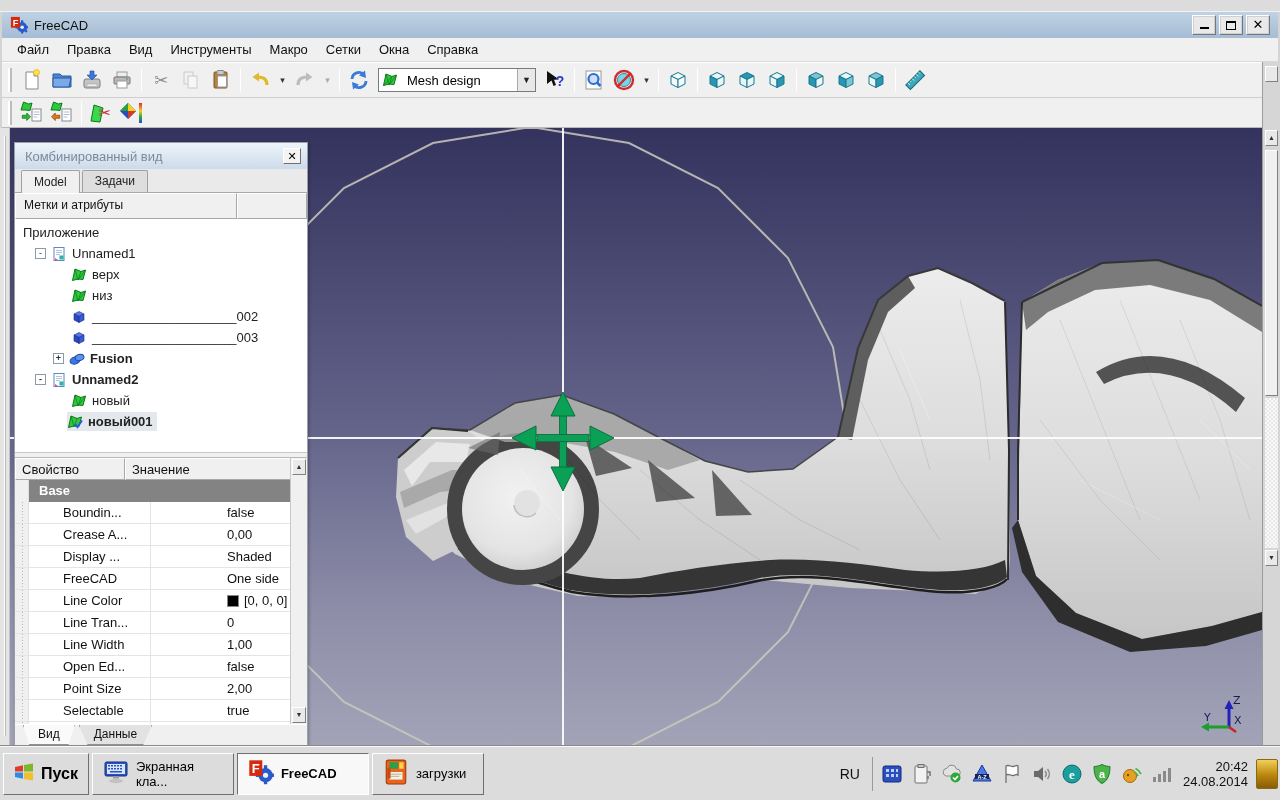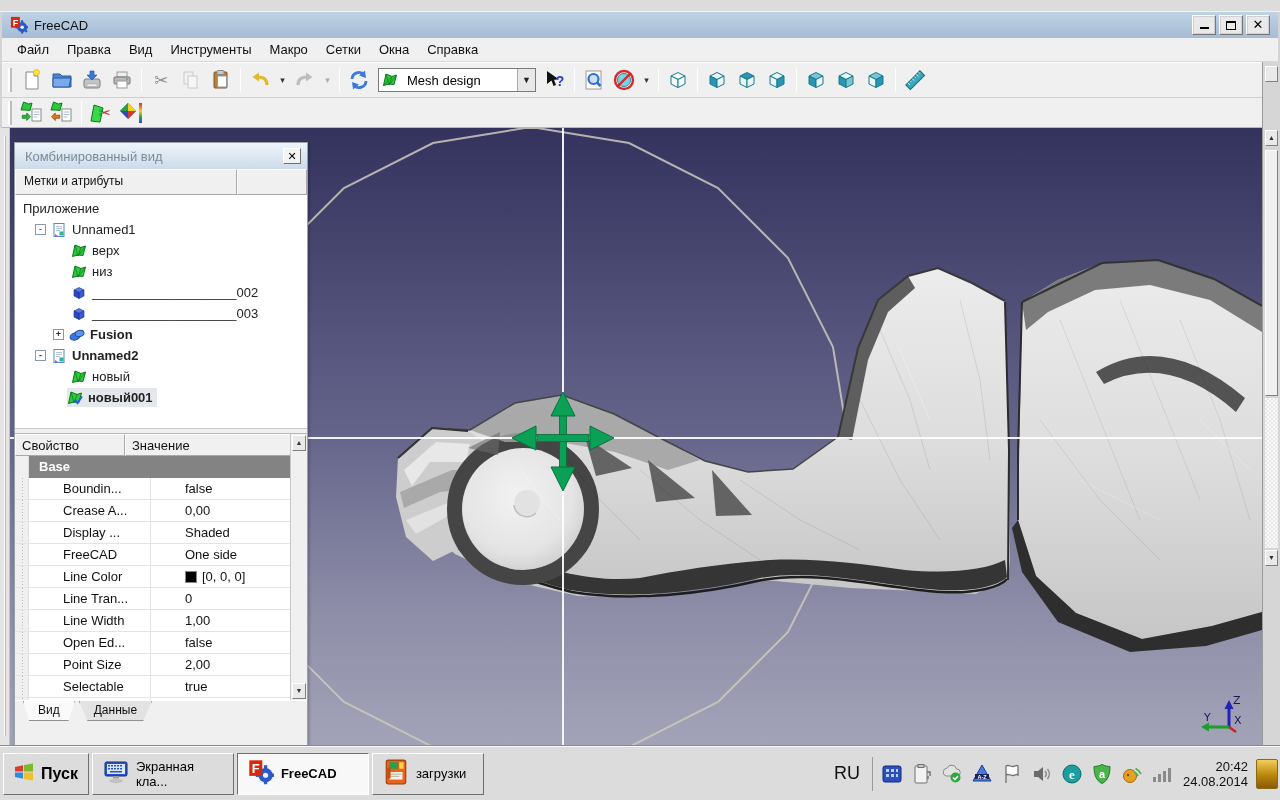--- a/index.html
+++ b/index.html
@@ -68,38 +68,38 @@
   .sel-wrap { display:flex; align-items:center; height:19px; padding:0 4px 0 0; }
 
   .splitter { height:5px; background:#f0f0f0; border-bottom:1px solid #b8b8b8; }
   .propgrid { position:relative; height:266px; background:#fff; }
   .pg-head { display:flex; height:22px; }
   .pg-hcell { border:1px solid #fff; border-right-color:#a8a8a8; border-bottom-color:#a8a8a8; background:#f0f0f0; padding:3px 6px; font-size:13px; color:#111; }
   .pg-rows { position:absolute; left:0; top:22px; right:17px; bottom:0; overflow:hidden; }
   .pg-row { display:flex; height:22px; border-bottom:1px solid #e4e4e4; align-items:center;gap:28px; }
   .pg-gut { width:14px; align-self:stretch; background:#f0f0f0; border-right:1px solid #e0e0e0; background-image:linear-gradient(#bbb 33%, transparent 0); background-size:1px 3px; background-repeat:repeat-y; background-position:7px 0; }
   .pg-name { width:94px; padding-left:6px; color:#111; overflow:hidden; white-space:nowrap; border-right:1px solid #e4e4e4; align-self:stretch; display:flex; align-items:center; }
-  .pg-val { flex:1; padding-left:6px; color:#111; display:flex; align-items:center; gap:5px; white-space:nowrap; }
+  .pg-val { flex:1; padding-left:6px; color:#111; display:flex; align-items:center; gap:5px; white-space:nowrap;margin-left:42px; }
   .pg-group { height:22px; display:flex;border-radius:6px; }
   .pg-group .band { flex:1; background:#838383; color:#fff; font-weight:bold; padding:3px 0 0 10px; }
   .swatch { width:12px; height:12px; border:1px solid #888; display:inline-block; flex:none; }
   .pg-sb { position:absolute; right:0; top:0; width:17px; bottom:0; background:#f0f0f0; border-left:1px solid #c8c8c8; }
   .pg-sb .rs-btn { position:absolute; left:1px; width:14px; }
   .p-btabs { height:26px; display:flex; align-items:flex-start; padding-left:8px; background:#f0f0f0; border-top:1px solid #fff; }
   .btab { padding:2px 14px 3px; background:#f0f0f0; border:1px solid #909090; border-top:none; color:#111; font-size:12px; clip-path:polygon(0 0,100% 0,88% 100%,12% 100%); }
   .btab.active { background:#fafafa; font-weight:normal; }
   .btab + .btab { margin-left:4px; background:#e2e2e2; }
 
   
   .taskbar { position:absolute; left:0; top:746px; width:1280px; height:54px; background:#dcdcdc; border-top:1px solid #f8f8f8; box-shadow:0 -1px 0 #8a8a8a; display:flex; align-items:center; }
   .tk-btn { height:42px; background:#dcdcdc; border:1px solid #fff; border-right-color:#6f6f6f; border-bottom-color:#6f6f6f; display:flex; align-items:center; gap:7px; padding:0 10px; margin-left:3px; color:#000; }
   .tk-btn.active { background:#f8f8f8; border:1px solid #6f6f6f; border-right-color:#fff; border-bottom-color:#fff; font-weight:bold; }
   .tk-start { font-weight:bold; font-size:16px; }
   .tk-sp { flex:1; }
-  .tk-lang { font-size:18px; color:#111; padding:0 12px; border-right:1px solid #9a9a9a; height:34px; display:flex; align-items:center; margin-right:8px; }
+  .tk-lang { font-size:14px; color:#111; padding:0 12px; border-right:1px solid #9a9a9a; height:34px; display:flex; align-items:center; margin-right:8px; }
   .tray { display:flex; align-items:center; gap:8px; margin-right:10px; }
   .tray svg { display:block; }
   .clock { text-align:right; font-size:13px; color:#111; line-height:15px; margin-right:8px; white-space:nowrap; }
   .gold-ico { width:22px; height:30px; border:1px solid #8a6a10; background:linear-gradient(#f2cf5a,#b8860b 55%,#8a5a08); border-radius:2px; margin-right:2px; }
 </style>
 </head>
 <body>
 
 <div>
   <div class="top-strip"></div>
@@ -493,20 +493,24 @@
     <div class="rs-el rs-track" style="top:336px;height:150px"></div>
     <div class="rs-el rs-btn" style="top:488px"><span>▼</span></div>
   </div>
 
   <div class="panel">
     <div class="p-title">
       <span>Комбинированный вид</span>
       <span class="p-close">
           <span>✕</span>
         </span>
+    </div>
+    <div class="p-tabs">
+      <span class="ptab active">Model</span>
+      <span class="ptab">Задачи</span>
     </div>
     <div class="tree-header">
       <span class="th-cell th-main">Метки и атрибуты</span>
       <span class="th-cell th-rest"></span>
     </div>
 
     <div class="tree">
       <div class="trow" style="padding-left:8px">
         <span>Приложение</span>
       </div>

